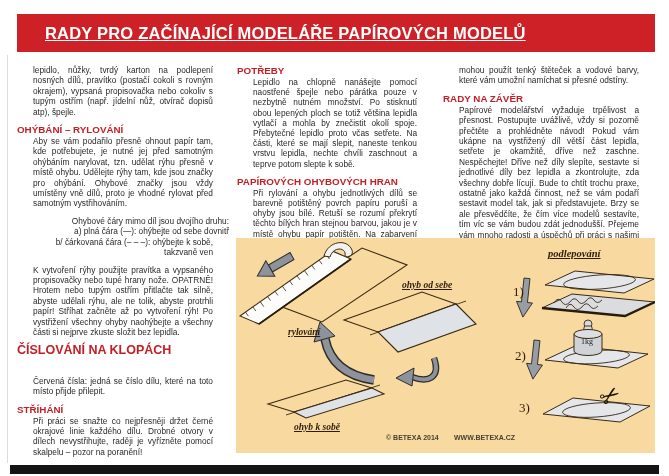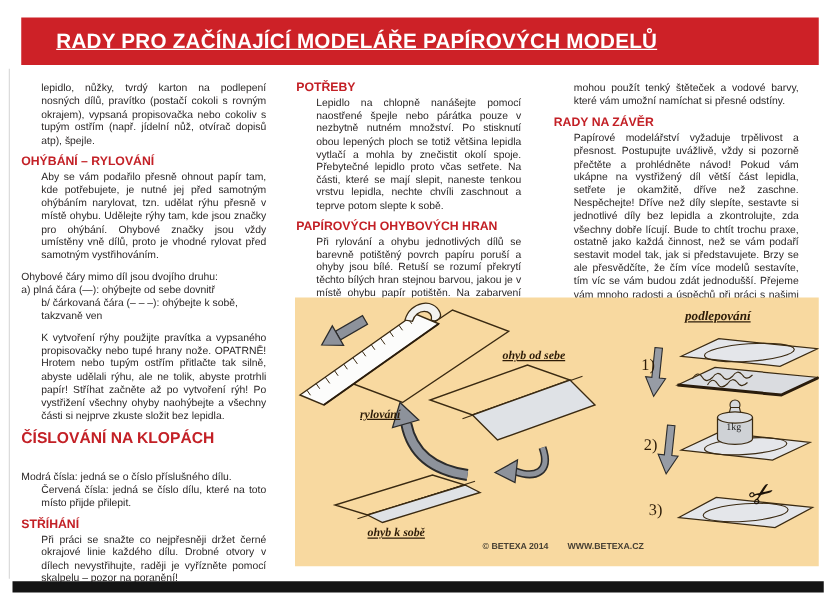--- a/index.html
+++ b/index.html
@@ -10,21 +10,21 @@
             color:#ffffff; font-weight:bold; font-size:16.5px; letter-spacing:0.2px;
             display:flex; align-items:center; padding-left:28px; box-sizing:border-box;text-decoration:underline; }
   .col { position:absolute; top:65px; font-size:8.3px; line-height:10.4px; text-align:justify; }
   .col-1 { left:17px;  width:212px; }
   .col-2 { left:237px; width:196px; line-height:10.2px; }
   .col-3 { left:443px; width:212px; }
   .h  { color:#c32026; font-weight:bold; font-size:9.8px; line-height:11px; margin:0 0 1px; text-align:left; }
   .h.big { font-size:12.5px; line-height:13.5px; margin-bottom:18px; }
   .col p { margin:0 16px 7px; }
   .col p.tight { margin:0; }
-  .col .line { text-align:left; }
+  .col .line { text-align:right; }
   .col p.last { margin-bottom:0; }
 
   .diagram-box { position:absolute; left:236px; top:238px; width:419px; height:215px; background:#f8d9a0; }
   .diagram-box svg { position:absolute; left:0; top:0; }
   .dlabel { position:absolute; font-family:"Liberation Serif", serif; font-style:italic; font-weight:bold;
             font-size:9.5px; color:#2d1c08; white-space:nowrap;text-decoration:underline; }
   .dlabel.title { font-size:10.5px; }
   .step-num { position:absolute; font-family:"Liberation Serif", serif; font-size:13px; color:#2d1c08; }
   .weight-label { position:absolute; font-family:"Liberation Serif", serif; font-size:8px; color:#1f1f1f; }
   .credit { position:absolute; top:196px; font-size:7px; font-weight:bold; color:#474033; white-space:nowrap; }
@@ -45,21 +45,20 @@
 
   <div class="col col-1">
     <p>lepidlo, nůžky, tvrdý karton na podlepení nosných dílů, pravítko (postačí cokoli s rovným okrajem), vypsaná propisovačka nebo cokoliv s tupým ostřím (např. jídelní nůž, otvírač dopisů atp), špejle.</p>
     <div class="h">OHÝBÁNÍ – RYLOVÁNÍ</div>
     <p>Aby se vám podařilo přesně ohnout papír tam, kde potřebujete, je nutné jej před samotným ohýbáním narylovat, tzn. udělat rýhu přesně v místě ohybu. Udělejte rýhy tam, kde jsou značky pro ohýbání. Ohybové značky jsou vždy umístěny vně dílů, proto je vhodné rylovat před samotným vystřihováním.</p>
     <p class="tight line">Ohybové čáry mimo díl jsou dvojího druhu:</p>
     <p class="tight line">a) plná čára (—): ohýbejte od sebe dovnitř</p>
     <p class="line">b/ čárkovaná čára (– – –): ohýbejte k sobě, takzvaně ven</p>
     <p>K vytvoření rýhy použijte pravítka a vypsaného propisovačky nebo tupé hrany nože. OPATRNĚ! Hrotem nebo tupým ostřím přitlačte tak silně, abyste udělali rýhu, ale ne tolik, abyste protrhli papír! Stříhat začněte až po vytvoření rýh! Po vystřižení všechny ohyby naohýbejte a všechny části si nejprve zkuste složit bez lepidla.</p>
     <div class="h big">ČÍSLOVÁNÍ NA KLOPÁCH</div>
-    <p class="tight line">Modrá čísla: jedná se o číslo příslušného dílu.</p>
     <p>Červená čísla: jedná se číslo dílu, které na toto místo přijde přilepit.</p>
     <div class="h">STŘÍHÁNÍ</div>
     <p class="last">Při práci se snažte co nejpřesněji držet černé okrajové linie každého dílu. Drobné otvory v dílech nevystřihujte, raději je vyřízněte pomocí skalpelu – pozor na poranění!</p>
   </div>
 
   <div class="col col-2">
     <div class="h">POTŘEBY</div>
     <p>Lepidlo na chlopně nanášejte pomocí naostřené špejle nebo párátka pouze v nezbytně nutném množství. Po stisknutí obou lepených ploch se totiž většina lepidla vytlačí a mohla by znečistit okolí spoje. Přebytečné lepidlo proto včas setřete. Na části, které se mají slepit, naneste tenkou vrstvu lepidla, nechte chvíli zaschnout a teprve potom slepte k sobě.</p>
     <div class="h">PAPÍROVÝCH OHYBOVÝCH HRAN</div>
     <p class="last">Při rylování a ohybu jednotlivých dílů se barevně potištěný povrch papíru poruší a ohyby jsou bílé. Retuší se rozumí překrytí těchto bílých hran stejnou barvou, jakou je v místě ohybu papír potištěn. Na zabarvení můžete použít pastelky - doporučujeme zakoupit sadu s minimálně 24 barvami, abyste vždy našli co nejbližší odstín barvy. Vyspělejší modeláři</p>

